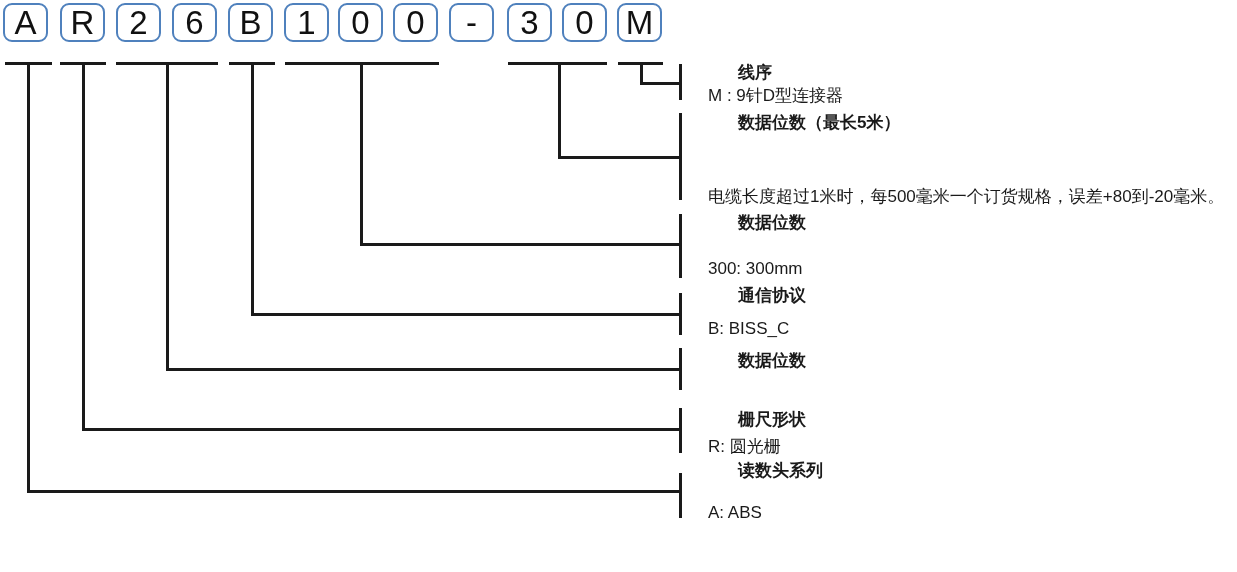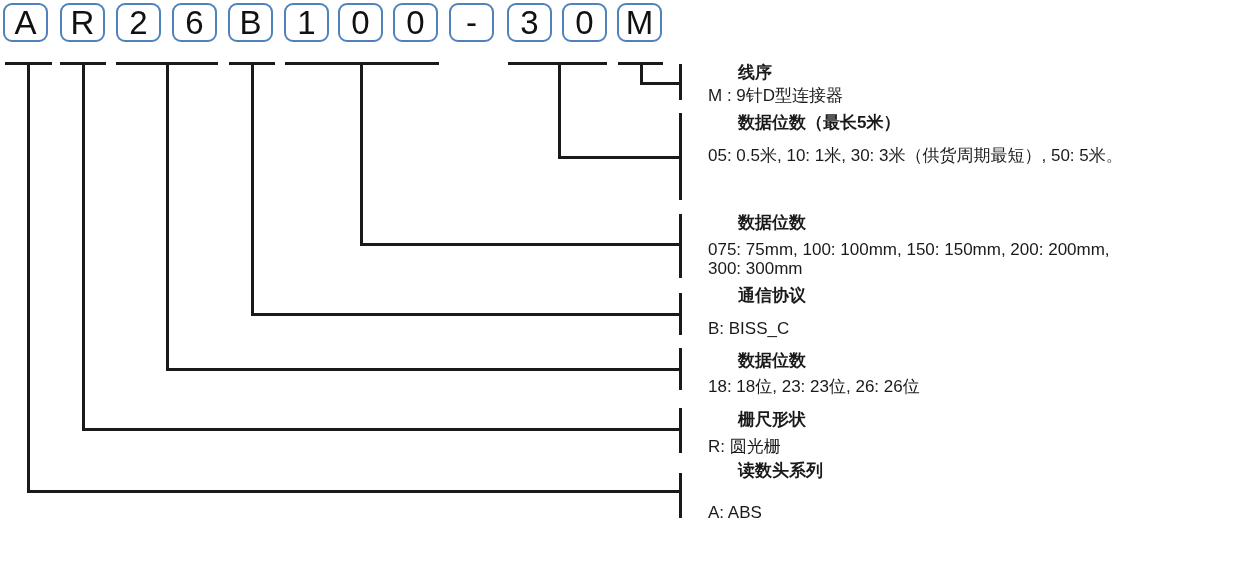--- a/index.html
+++ b/index.html
@@ -105,31 +105,29 @@
 
   <div class="hline" style="left:618px;top:62px;width:45px"></div>
   <div class="vline" style="left:640px;top:62px;height:22px"></div>
   <div class="hline" style="left:640px;top:82px;width:41px"></div>
   <div class="vline" style="left:679px;top:64px;height:36px"></div>
 
   <div class="sec-title" style="top:63px">线序</div>
   <div class="sec-line" style="top:86px">M : 9针D型连接器</div>
 
   <div class="sec-title" style="top:113px">数据位数（最长5米）</div>
-  <div class="sec-line" style="top:146px">05: 0.5米, 10: 1米, 30: 3米（供货周期最短）, 50: 5米。</div>
+  <div class="sec-line" style="top:187px">电缆长度超过1米时，每500毫米一个订货规格，误差+80到-20毫米。</div>
 
   <div class="sec-title" style="top:213px">数据位数</div>
-  <div class="sec-line" style="top:240px">075: 75mm, 100: 100mm, 150: 150mm, 200: 200mm,</div>
   <div class="sec-line" style="top:259px">300: 300mm</div>
 
   <div class="sec-title" style="top:286px">通信协议</div>
   <div class="sec-line" style="top:319px">B: BISS_C</div>
 
   <div class="sec-title" style="top:351px">数据位数</div>
-  <div class="sec-line" style="top:377px">18: 18位, 23: 23位, 26: 26位</div>
 
   <div class="sec-title" style="top:410px">栅尺形状</div>
   <div class="sec-line" style="top:437px">R: 圆光栅</div>
 
   <div class="sec-title" style="top:461px">读数头系列</div>
   <div class="sec-line" style="top:503px">A: ABS</div>
 
 </div>
 
 </body></html>

